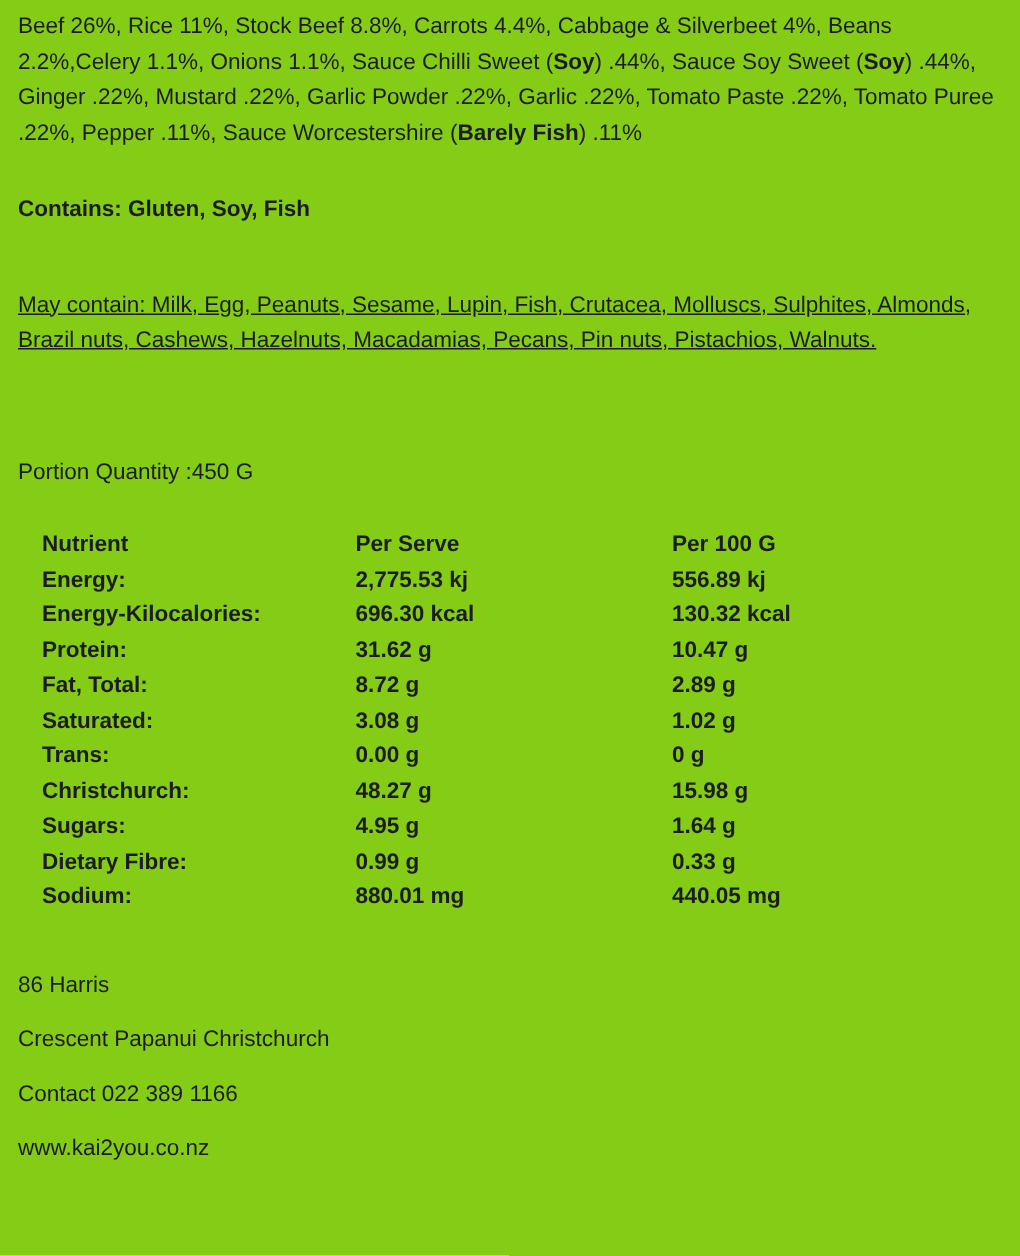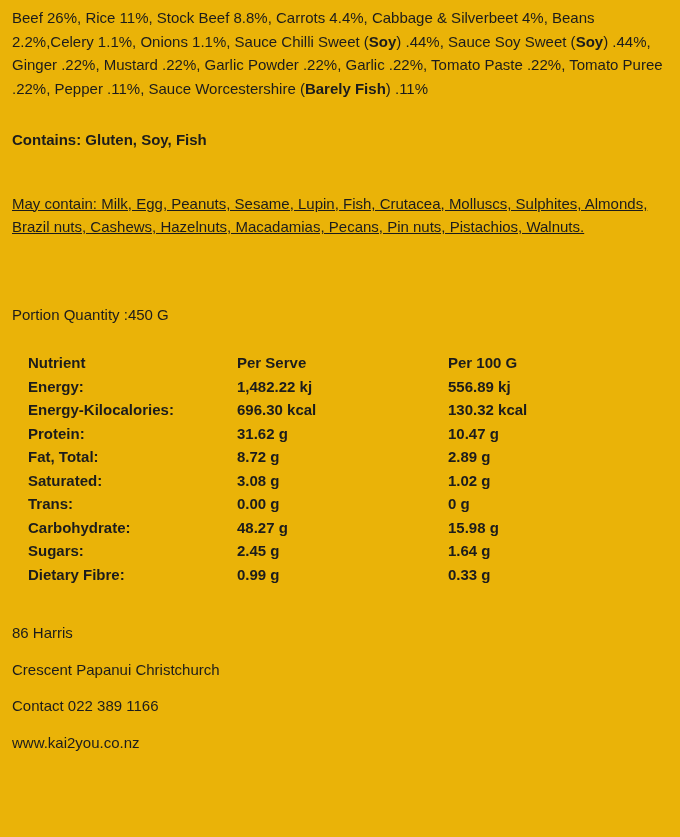--- a/index.html
+++ b/index.html
@@ -15,21 +15,21 @@
     font-size: 15px;
     line-height: 23.5px;
     color: #1c1c1c;
     -webkit-font-smoothing: antialiased;
   }
   .page {
     box-sizing: border-box;
     width: 680px;
     height: 837px;
     padding: 6px 12px 0 12px;
-    background: #eab308;
+    background: #84cc16;
   }
   p { margin: 0; }
   .bold { font-weight: 700; }
 
   .ingredients   { margin-top: 0; }
   .contains      { margin-top: 28px; font-weight: 700; }
   .may-contain   { margin-top: 40px; text-decoration: underline; }
   .portion       { margin-top: 64px; }
   .profile-title { margin-top: 26px; }
 
@@ -83,21 +83,21 @@
     <thead>
       <tr>
         <th>Nutrient</th>
         <th>Per Serve</th>
         <th>Per 100 G</th>
       </tr>
     </thead>
     <tbody>
         <tr>
           <td>Energy:</td>
-          <td>1,482.22 kj</td>
+          <td>2,775.53 kj</td>
           <td>556.89 kj</td>
         </tr>
         <tr>
           <td>Energy-Kilocalories:</td>
           <td>696.30 kcal</td>
           <td>130.32 kcal</td>
         </tr>
         <tr>
           <td>Protein:</td>
           <td>31.62 g</td>
@@ -112,33 +112,38 @@
           <td>Saturated:</td>
           <td>3.08 g</td>
           <td>1.02 g</td>
         </tr>
         <tr>
           <td>Trans:</td>
           <td>0.00 g</td>
           <td>0 g</td>
         </tr>
         <tr>
-          <td>Carbohydrate:</td>
+          <td>Christchurch:</td>
           <td>48.27 g</td>
           <td>15.98 g</td>
         </tr>
         <tr>
           <td>Sugars:</td>
-          <td>2.45 g</td>
+          <td>4.95 g</td>
           <td>1.64 g</td>
         </tr>
         <tr>
           <td>Dietary Fibre:</td>
           <td>0.99 g</td>
           <td>0.33 g</td>
+        </tr>
+        <tr>
+          <td>Sodium:</td>
+          <td>880.01 mg</td>
+          <td>440.05 mg</td>
         </tr>
       </tbody>
   </table>
 
   <p class="footer-line first">86 Harris</p>
 
   <p class="footer-line">Crescent Papanui Christchurch</p>
 
   <p class="footer-line">Contact 022 389 1166</p>
 

